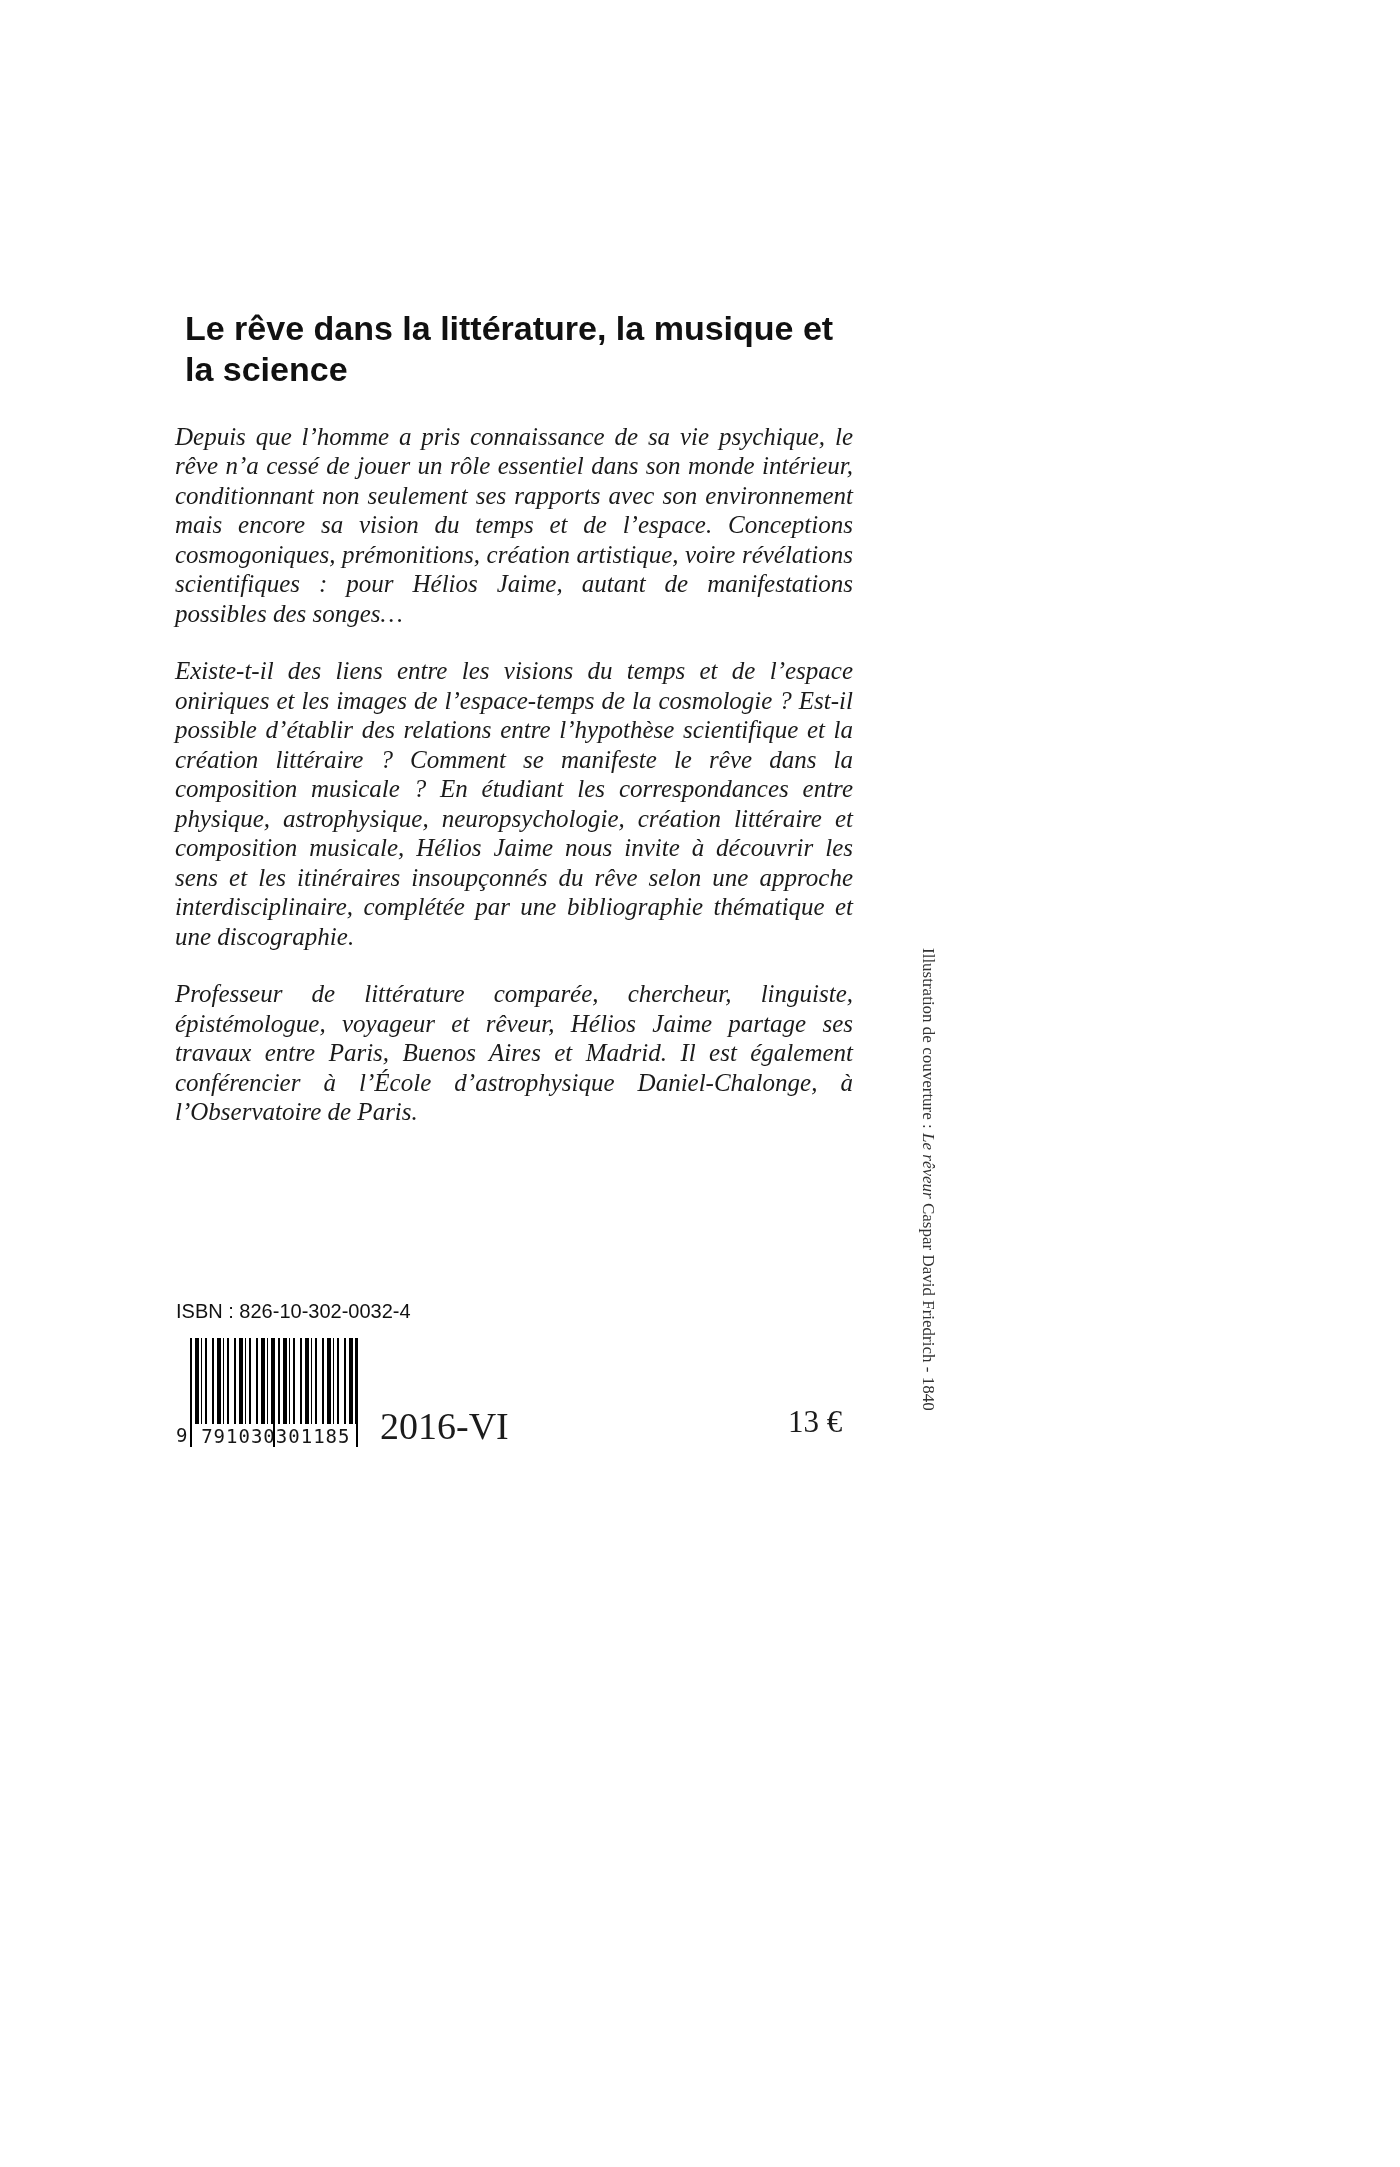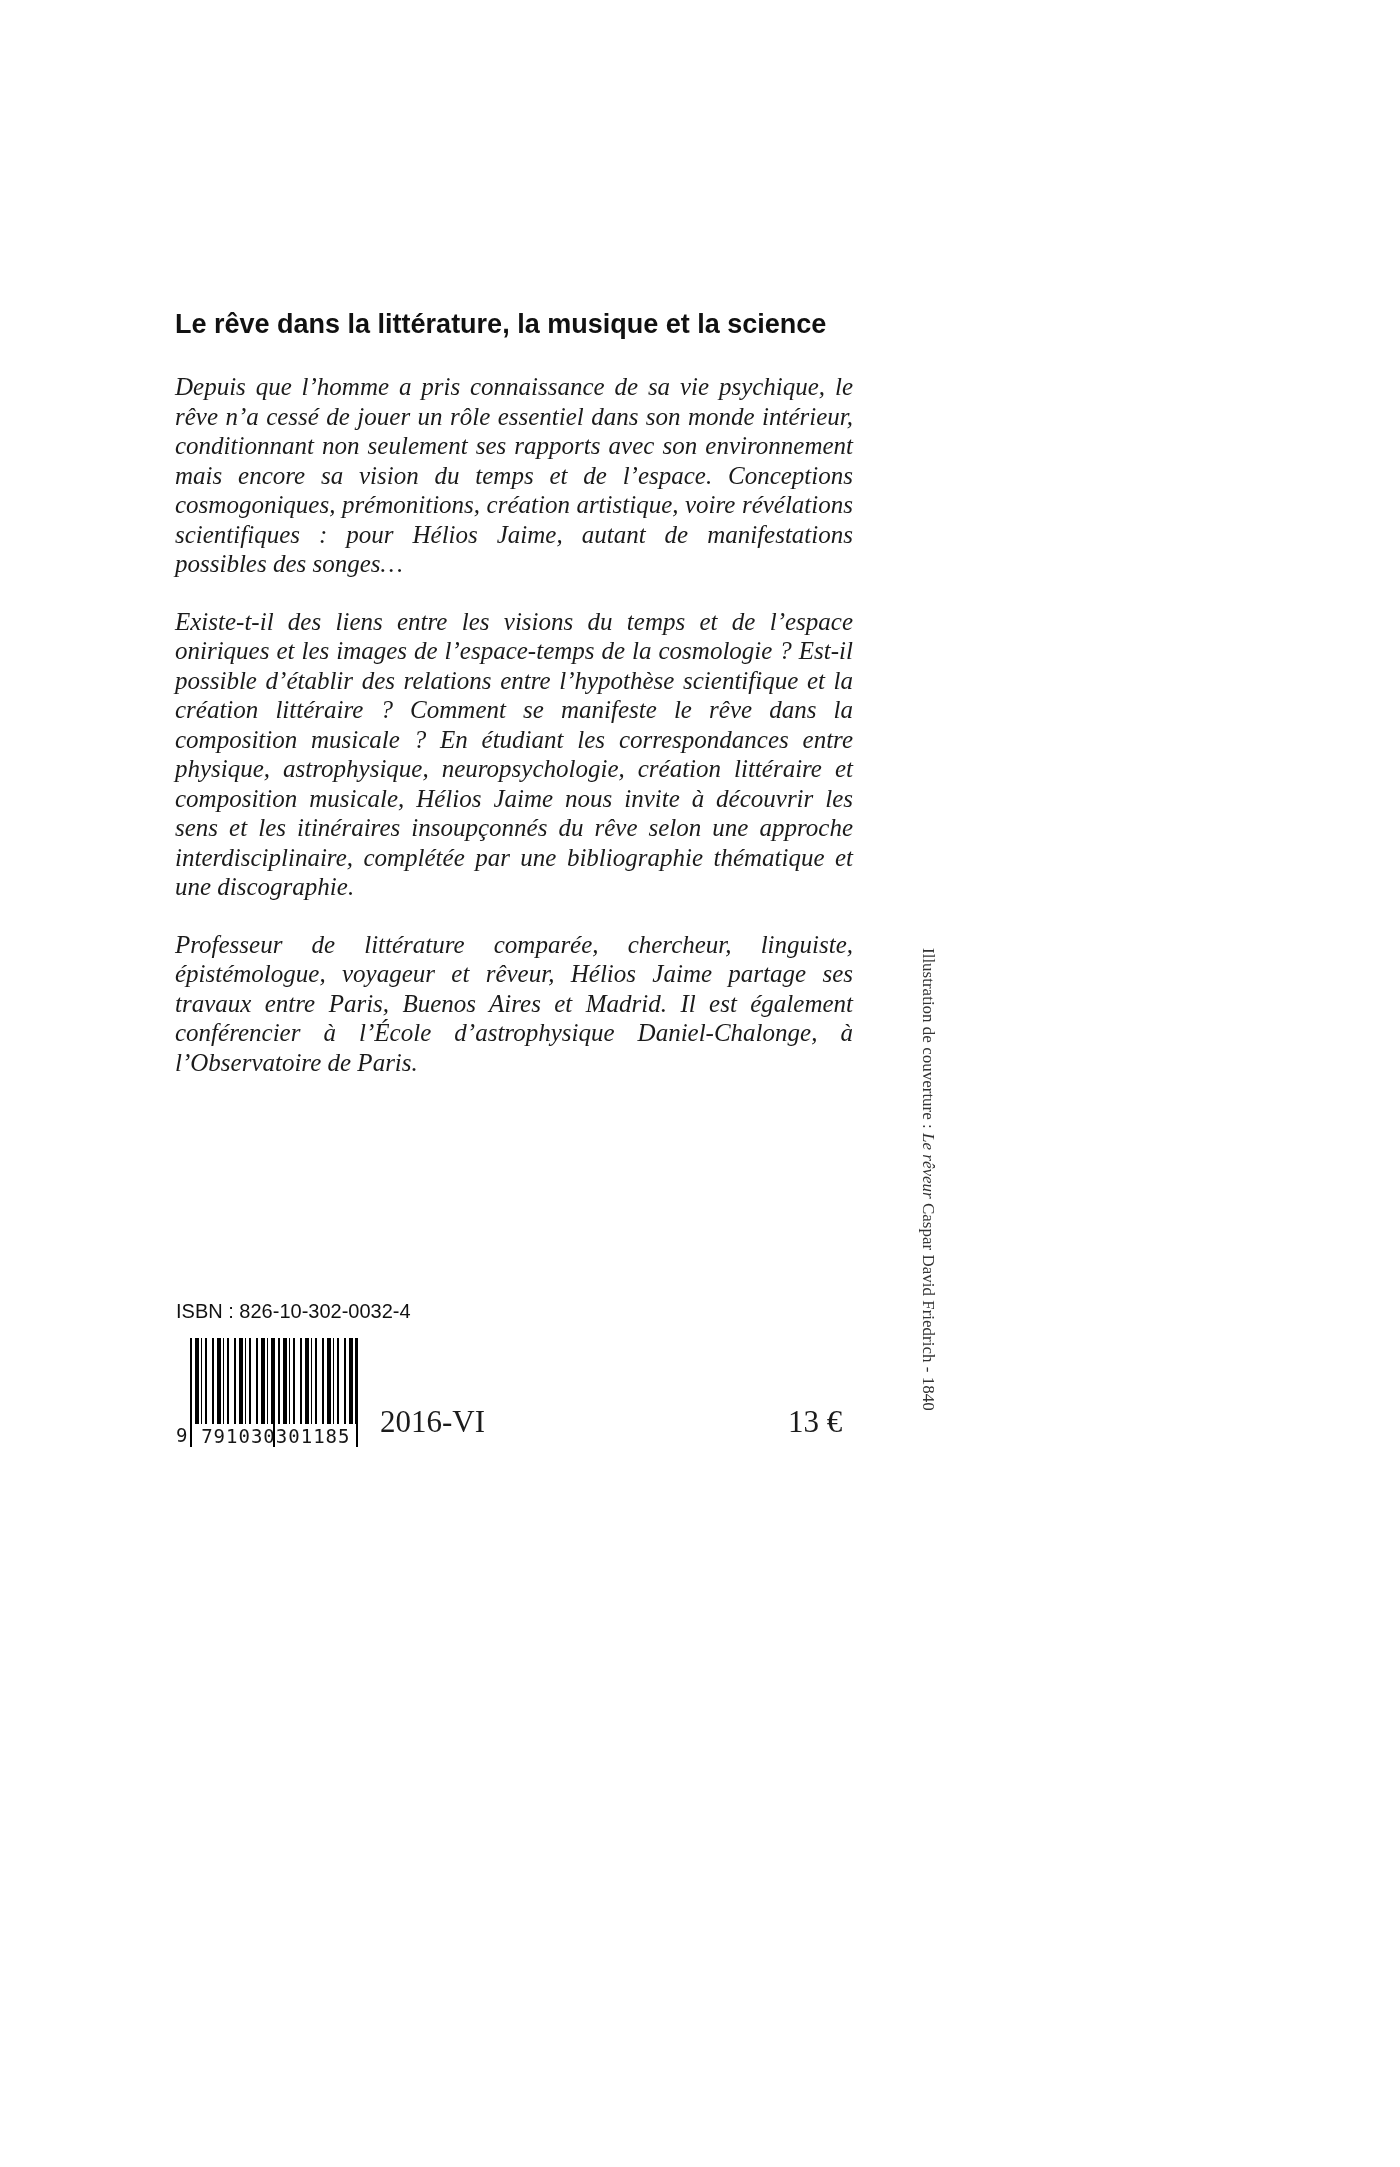--- a/index.html
+++ b/index.html
@@ -13,23 +13,23 @@
   }
   .content{
     position:absolute;
     left:175px;
     top:308px;
     width:678px;
   }
   .cover-title{
     font-family:"Liberation Sans","DejaVu Sans",sans-serif;
     font-weight:bold;
-    font-size:27px;
+    font-size:34px;
     line-height:1.2;
-    margin:0 0 32px 0;
+    margin:0 0 32px 10px;
     color:#111;
   }
   .body-par{
     font-family:"Liberation Serif","DejaVu Serif",serif;
     font-size:25px;
     line-height:1.18;
     text-align:justify;
     margin:0 0 28px 0;
     color:#1b1b1b;
     hyphens:auto;
@@ -100,21 +100,21 @@
     background:#000;
   }
   .g-left{left:0;}
   .g-mid{left:50%;margin-left:-1px;}
   .g-right{right:0;}
   .edition{
     position:absolute;
     left:380px;
     top:1404px;
     font-family:"Liberation Serif","DejaVu Serif",serif;
-    font-size:31px;
+    font-size:38px;
     color:#1b1b1b;
   }
   .price{
     position:absolute;
     left:788px;
     top:1404px;
     font-family:"Liberation Serif","DejaVu Serif",serif;
     font-size:31px;
     color:#1b1b1b;
   }

